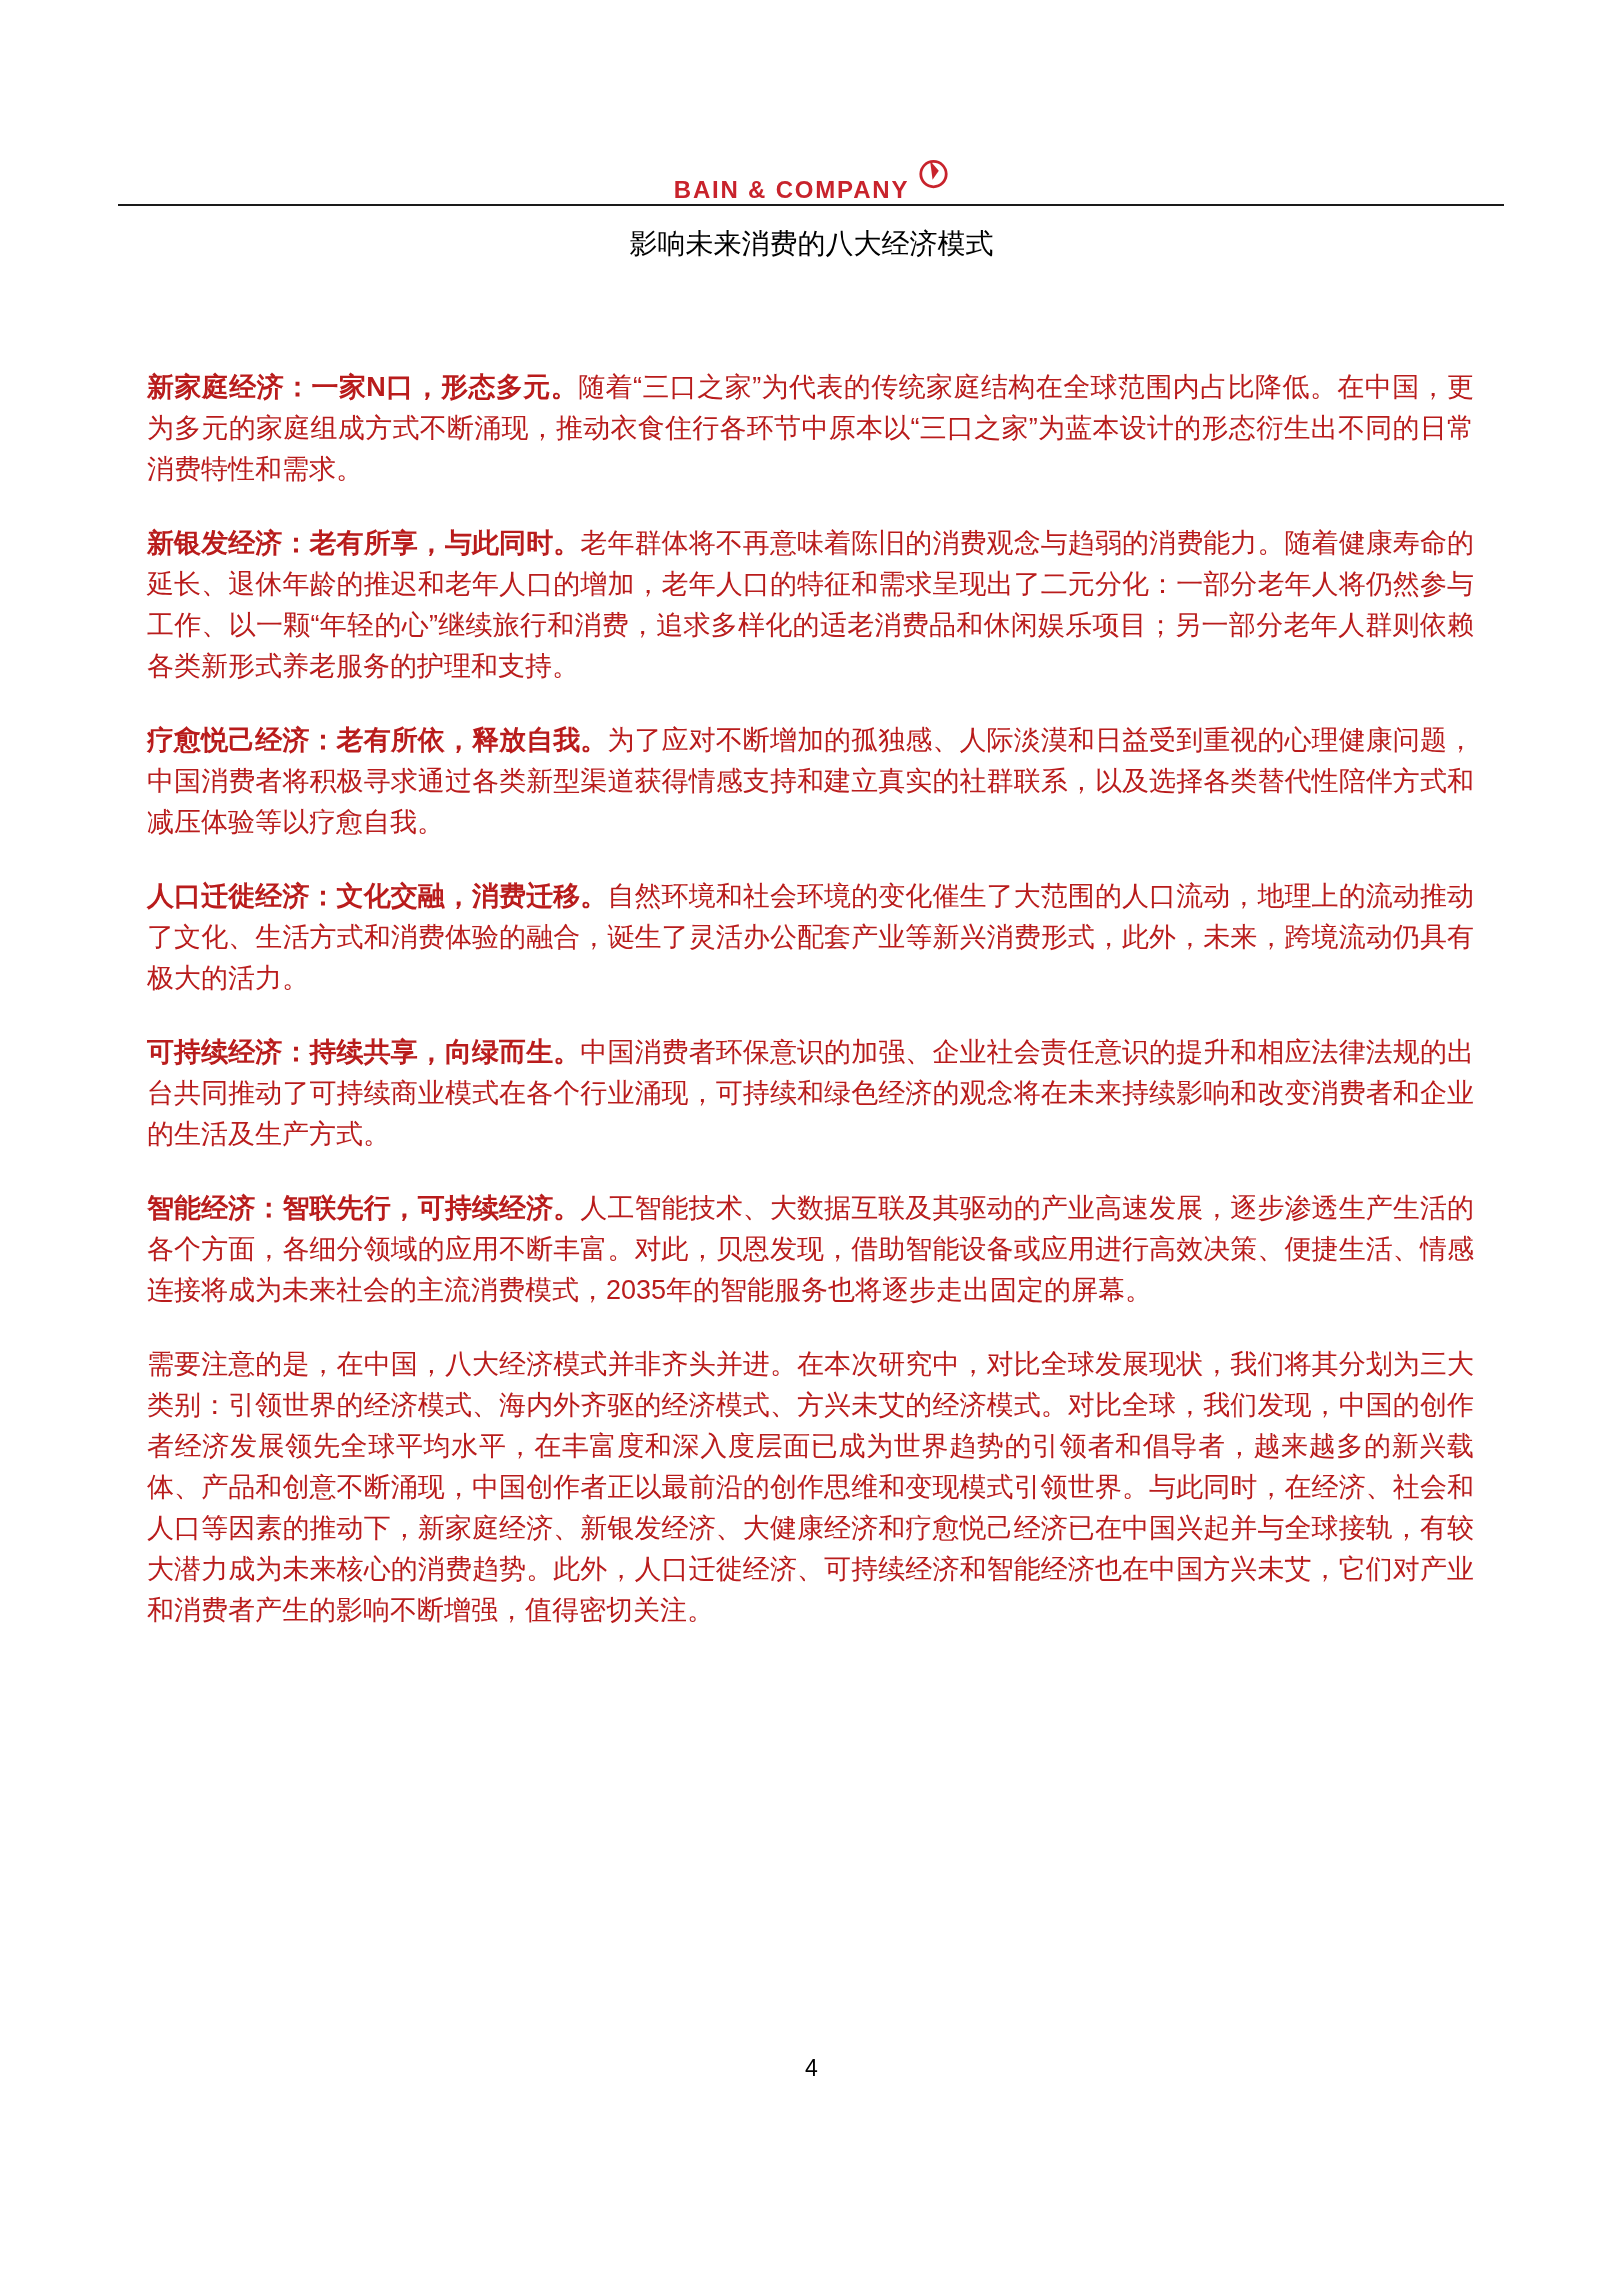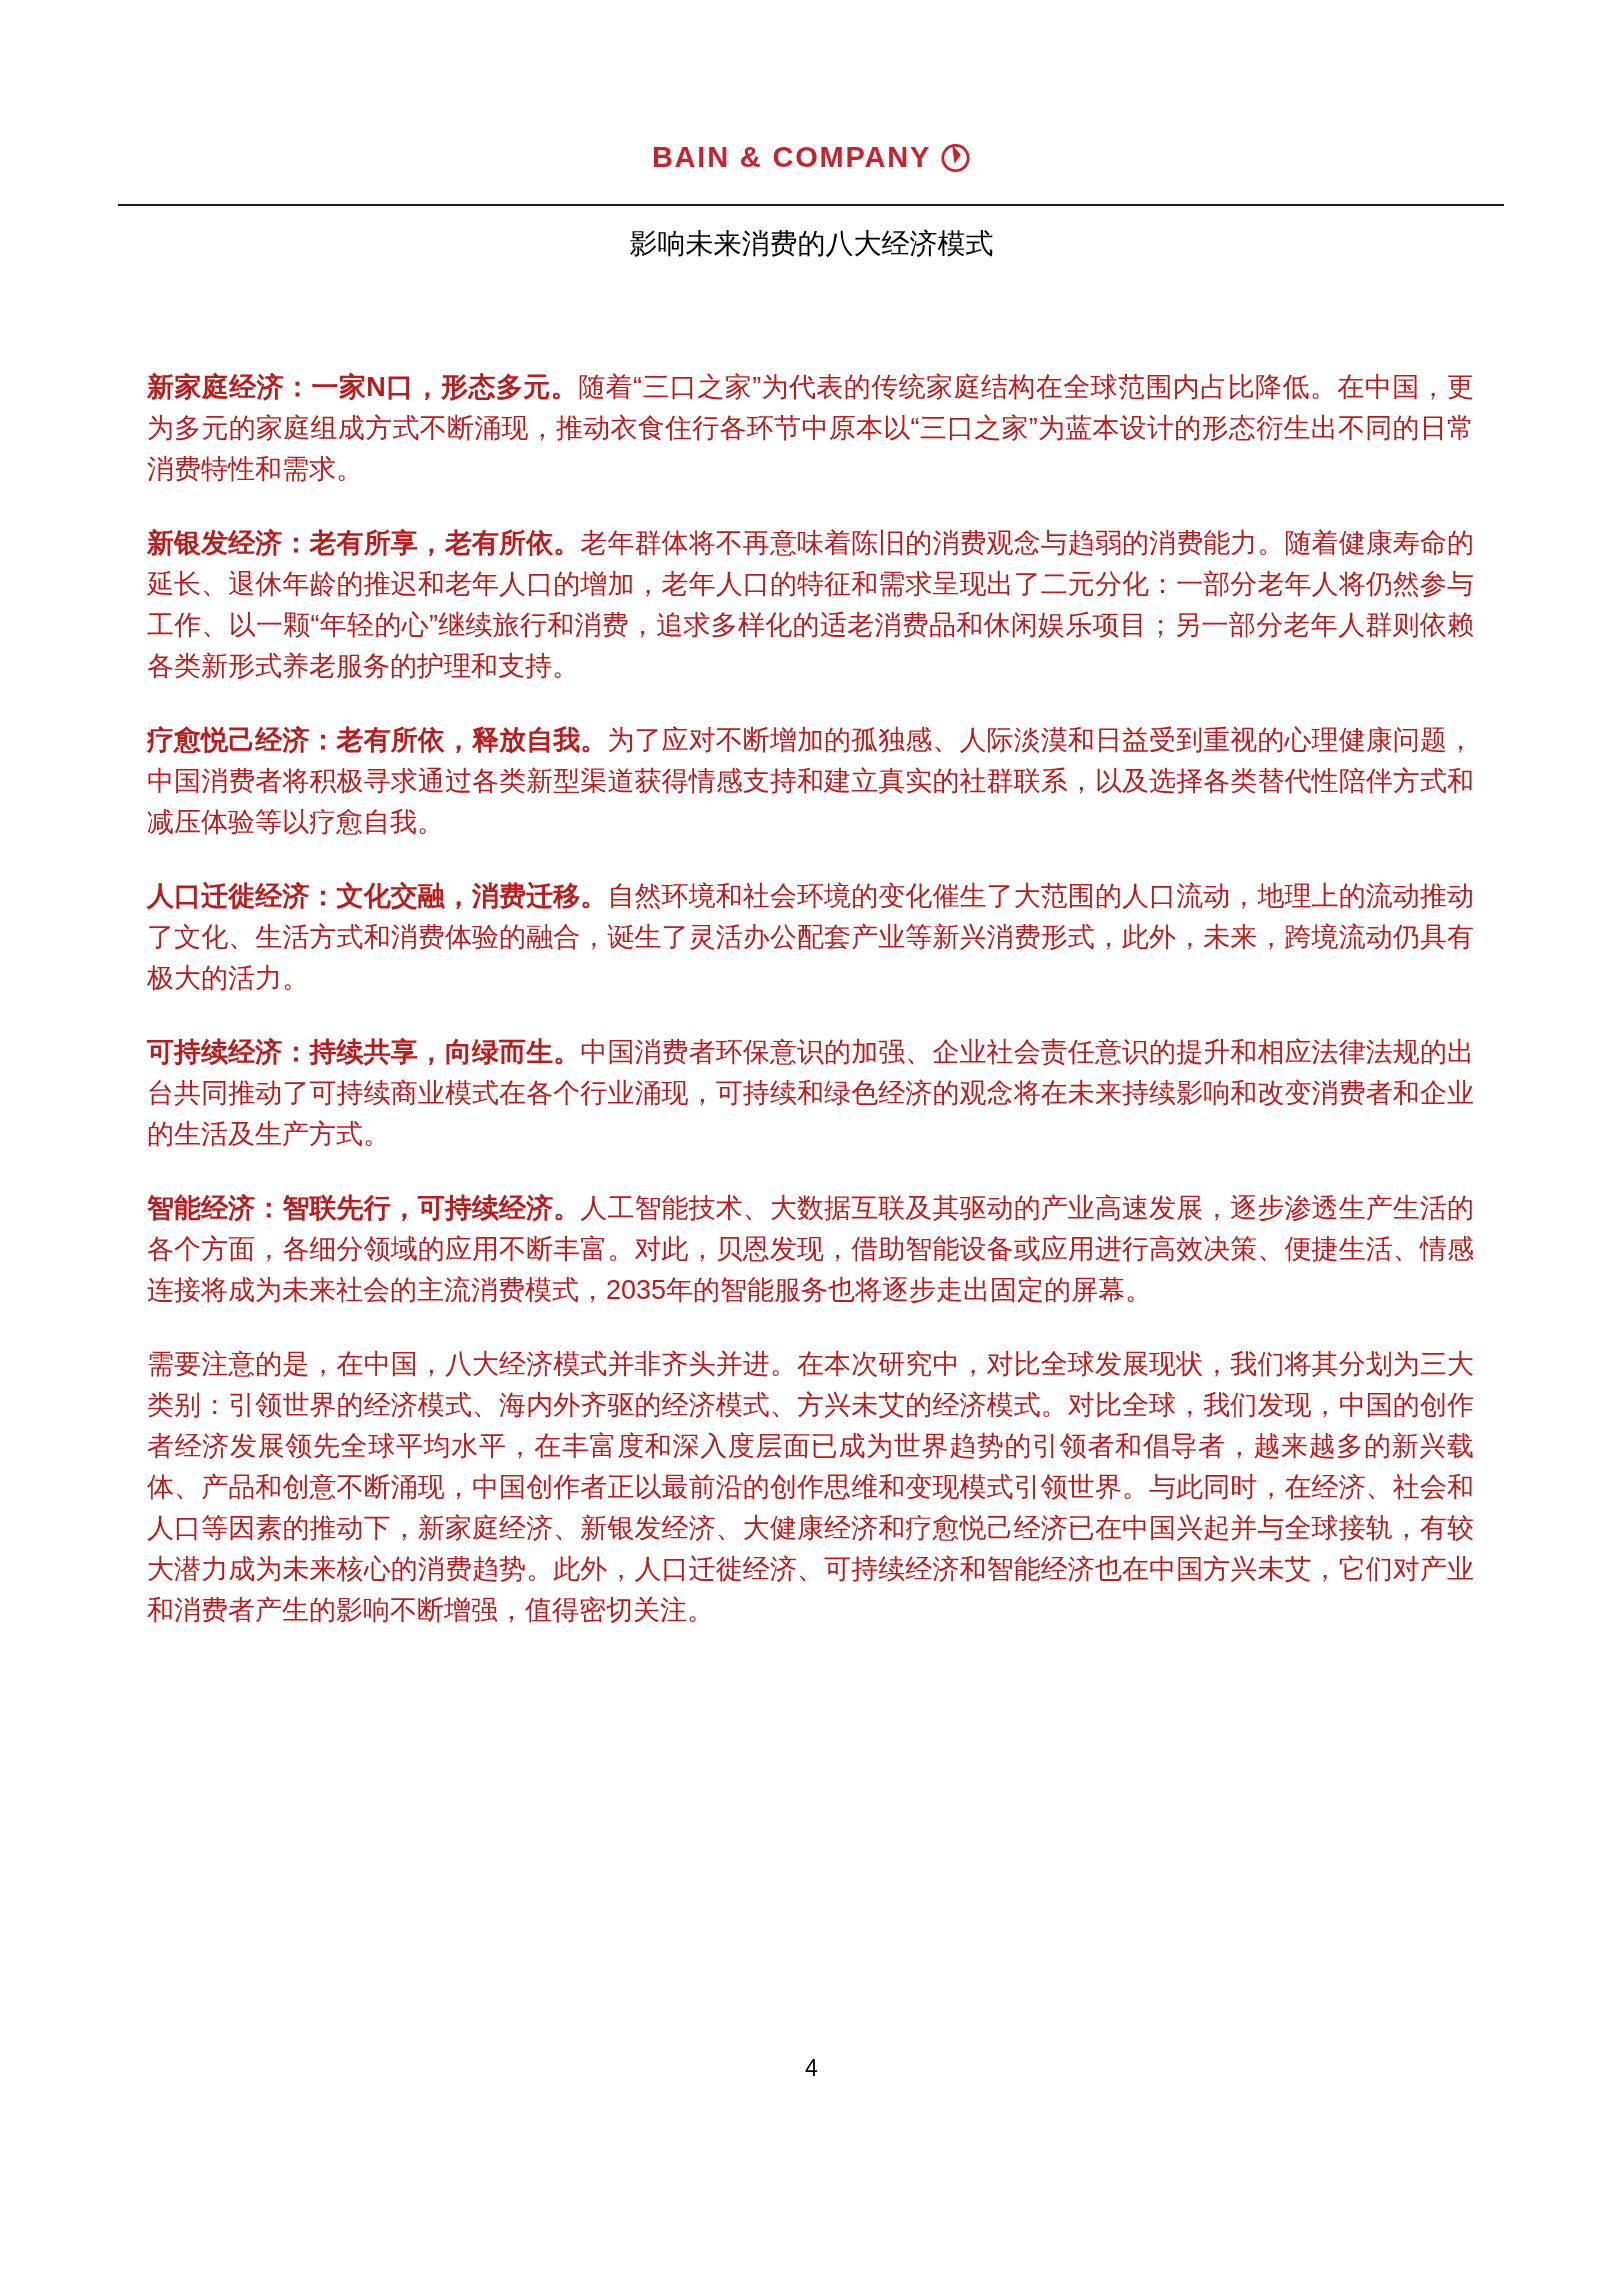--- a/index.html
+++ b/index.html
@@ -16,26 +16,27 @@
     position: absolute;
     top: 142px;
     left: 0;
     width: 100%;
     display: flex;
     justify-content: center;
     align-items: center;
     gap: 9px;
   }
   .logo-text {
-    font-size: 29px;
+    font-size: 24px;
     font-weight: 700;
     letter-spacing: 1.8px;
     color: #c8232c;
     line-height: 31px;
     white-space: nowrap;
+    margin-top: 32px;
   }
   .logo-mark { display: block; }
   .header-rule {
     position: absolute;
     top: 204px;
     left: 118px;
     width: 1386px;
     height: 1.8px;
     background: #1a1a1a;
   }
@@ -88,21 +89,21 @@
   </div>
 
   <div class="header-rule"></div>
 
   <div class="doc-title">影响未来消费的八大经济模式</div>
 
   <main class="content">
 
     <p class="para"><strong>新家庭经济：一家N口，形态多元。</strong><span>随着“三口之家”为代表的传统家庭结构在全球范围内占比降低。在中国，更为多元的家庭组成方式不断涌现，推动衣食住行各环节中原本以“三口之家”为蓝本设计的形态衍生出不同的日常消费特性和需求。</span></p>
 
-    <p class="para"><strong>新银发经济：老有所享，老有所依。</strong><span>老年群体将不再意味着陈旧的消费观念与趋弱的消费能力。随着健康寿命的延长、退休年龄的推迟和老年人口的增加，老年人口的特征和需求呈现出了二元分化：一部分老年人将仍然参与工作、以一颗“年轻的心”继续旅行和消费，追求多样化的适老消费品和休闲娱乐项目；另一部分老年人群则依赖各类新形式养老服务的护理和支持。</span></p>
+    <p class="para"><strong>新银发经济：老有所享，与此同时。</strong><span>老年群体将不再意味着陈旧的消费观念与趋弱的消费能力。随着健康寿命的延长、退休年龄的推迟和老年人口的增加，老年人口的特征和需求呈现出了二元分化：一部分老年人将仍然参与工作、以一颗“年轻的心”继续旅行和消费，追求多样化的适老消费品和休闲娱乐项目；另一部分老年人群则依赖各类新形式养老服务的护理和支持。</span></p>
 
 
     <p class="para"><strong>疗愈悦己经济：老有所依，释放自我。</strong><span>为了应对不断增加的孤独感、人际淡漠和日益受到重视的心理健康问题，中国消费者将积极寻求通过各类新型渠道获得情感支持和建立真实的社群联系，以及选择各类替代性陪伴方式和减压体验等以疗愈自我。</span></p>
 
     <p class="para"><strong>人口迁徙经济：文化交融，消费迁移。</strong><span>自然环境和社会环境的变化催生了大范围的人口流动，地理上的流动推动了文化、生活方式和消费体验的融合，诞生了灵活办公配套产业等新兴消费形式，此外，未来，跨境流动仍具有极大的活力。</span></p>
 
     <p class="para"><strong>可持续经济：持续共享，向绿而生。</strong><span>中国消费者环保意识的加强、企业社会责任意识的提升和相应法律法规的出台共同推动了可持续商业模式在各个行业涌现，可持续和绿色经济的观念将在未来持续影响和改变消费者和企业的生活及生产方式。</span></p>
 
     <p class="para"><strong>智能经济：智联先行，可持续经济。</strong><span>人工智能技术、大数据互联及其驱动的产业高速发展，逐步渗透生产生活的各个方面，各细分领域的应用不断丰富。对此，贝恩发现，借助智能设备或应用进行高效决策、便捷生活、情感连接将成为未来社会的主流消费模式，2035年的智能服务也将逐步走出固定的屏幕。</span></p>
 

